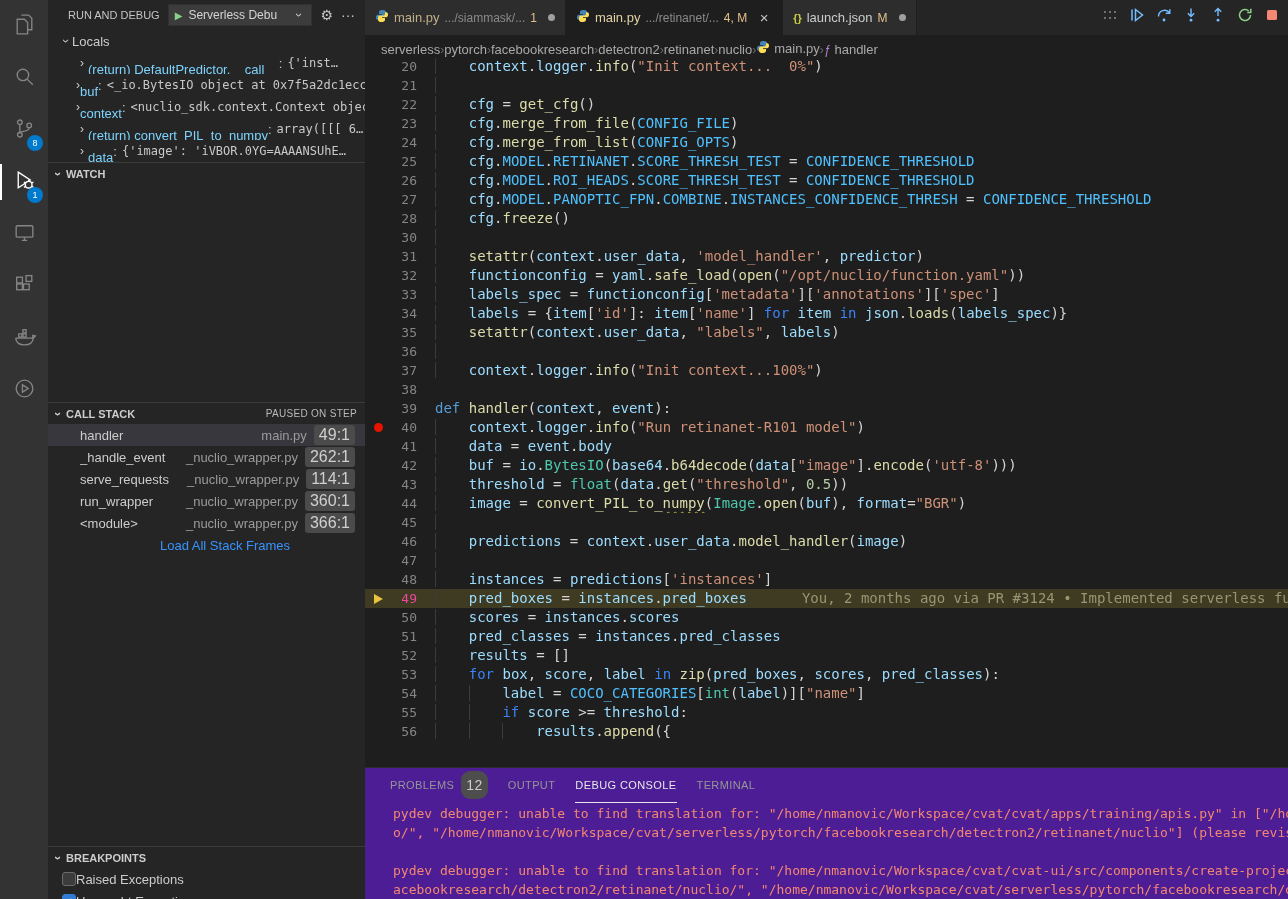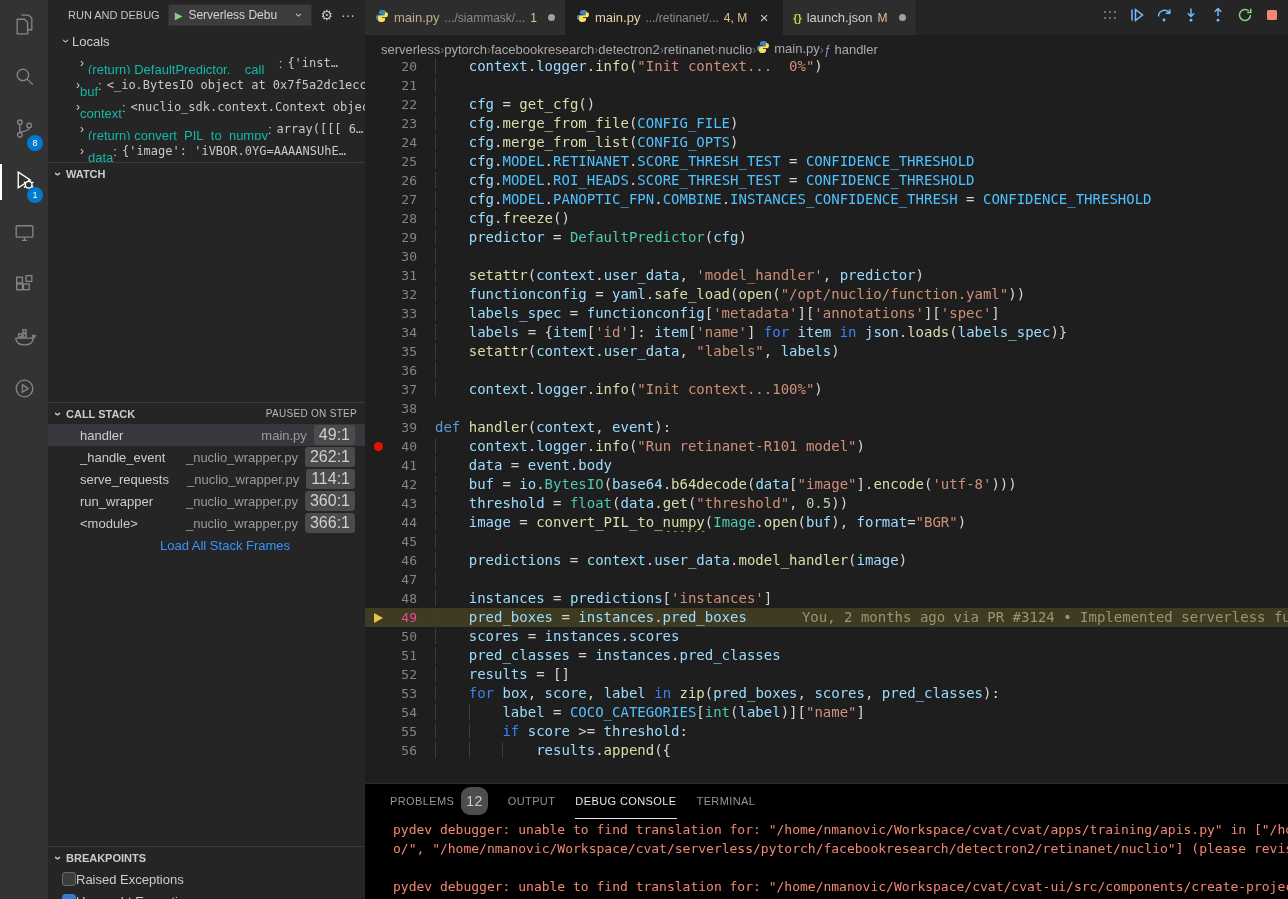--- a/index.html
+++ b/index.html
@@ -26,21 +26,21 @@
   .chev.open{transform:rotate(90deg);}
   .sb-icon{color:#c5c5c5;font-size:14px;cursor:pointer;}
   .sec-head{height:22px;flex:none;display:flex;align-items:center;gap:2px;padding:0 8px 0 4px;
             font-size:11px;font-weight:700;color:#cccccc;border-top:1px solid rgba(128,128,128,0.25);}
   .sec-status{margin-left:auto;font-weight:400;font-size:10px;color:#b9b9b9;letter-spacing:.3px;}
   .var-body{height:132px;flex:none;overflow:hidden;}
   .watch-body{height:218px;flex:none;}
   .row{height:22px;display:flex;align-items:center;white-space:nowrap;overflow:hidden;cursor:pointer;}
   .scope-row{padding-left:12px;}
   .var-row{padding-left:28px;}
-  .vname{color:#14b8a6;margin-top:12px;}
+  .vname{color:#7dd3fc;margin-top:12px;}
   .vcolon{color:#cccccc;}
   .vval{color:#c8c8c8;margin-left:5px;font-family:"DejaVu Sans Mono",monospace;font-size:12px;}
   .cs-body{flex:none;}
   .frame{height:22px;display:flex;align-items:center;padding:0 10px 0 32px;cursor:pointer;}
   .frame.selected{background:#37373d;}
   .fname{flex:1;color:#cccccc;overflow:hidden;white-space:nowrap;}
   .ffile{color:#9b9b9b;margin-right:7px;white-space:nowrap;}
   .fbadge{background:#4b4b4b;color:#cfcfcf;font-size:16px;padding:1px 5px;border-radius:3px;white-space:nowrap;}
   .load-link{height:22px;display:flex;align-items:center;padding-left:112px;color:#3794ff;cursor:pointer;}
   .bp-sec{margin-top:auto;height:53px;flex:none;}
@@ -80,21 +80,21 @@
   .ln{width:26px;flex:none;text-align:right;color:#858585;font-size:13px;}
   .cl.cur .ln{color:#ec4899;}
   .ct{padding-left:18px;white-space:pre;flex:1;overflow:hidden;}
   .v{color:#9cdcfe}.f{color:#dcdcaa}.k{color:#569cd6}.c{color:#3b82f6}.C{color:#4fc1ff}
   .t{color:#4ec9b0}.s{color:#ce9178}.n{color:#b5cea8}.p{color:#d4d4d4}
   .ig{background:linear-gradient(90deg,#3b3b3b 1px,transparent 1px);}
   .fq{color:#dcdcaa;text-decoration:underline wavy #b3ae3f;text-decoration-thickness:1px;text-underline-offset:3px;}
   .blame{color:#999572;margin-left:55px;}
 
   
-  .panel{height:116px;flex:none;border-top:1px solid #2b2b2c;background:#000000;display:flex;flex-direction:column;}
+  .panel{height:132px;flex:none;border-top:1px solid #2b2b2c;background:#4c1d95;display:flex;flex-direction:column;}
   .panel-tabs{height:35px;flex:none;display:flex;align-items:stretch;gap:20px;padding-left:25px;}
   .ptab{font-size:11px;letter-spacing:.4px;color:#969696;display:flex;align-items:center;gap:7px;cursor:pointer;border-bottom:1px solid transparent;}
   .ptab.active{color:#e7e7e7;border-bottom-color:#e7e7e7;}
   .pbadge{background:#4d4d4d;color:#cccccc;font-size:14px;border-radius:9px;padding:6px 5px;}
   .console{flex:1;overflow:hidden;padding:1px 0 0 28px;font-family:"DejaVu Sans Mono",monospace;font-size:13px;line-height:19px;color:#f48771;}
   .cline{white-space:pre;height:19px;overflow:hidden;}
 </style>
 </head>
 <body>
 
@@ -422,25 +422,20 @@
           <div class="ln">27</div>
           <div class="ct"><span class="ig">    </span><span class="v">cfg</span><span class="p">.</span><span class="C">MODEL</span><span class="p">.</span><span class="C">PANOPTIC_FPN</span><span class="p">.</span><span class="C">COMBINE</span><span class="p">.</span><span class="C">INSTANCES_CONFIDENCE_THRESH</span><span class="p"> = </span><span class="C">CONFIDENCE_THRESHOLD</span></div>
         </div>
         <div class="cl">
           <div class="glyph"></div>
           <div class="ln">28</div>
           <div class="ct"><span class="ig">    </span><span class="v">cfg</span><span class="p">.</span><span class="f">freeze</span><span class="p">()</span></div>
         </div>
         <div class="cl">
           <div class="glyph"></div>
-          <div class="ln">29</div>
-          <div class="ct"><span class="ig">    </span><span class="v">predictor</span><span class="p"> = </span><span class="t">DefaultPredictor</span><span class="p">(</span><span class="v">cfg</span><span class="p">)</span></div>
-        </div>
-        <div class="cl">
-          <div class="glyph"></div>
           <div class="ln">30</div>
           <div class="ct"><span class="ig">    </span></div>
         </div>
         <div class="cl">
           <div class="glyph"></div>
           <div class="ln">31</div>
           <div class="ct"><span class="ig">    </span><span class="f">setattr</span><span class="p">(</span><span class="v">context</span><span class="p">.</span><span class="v">user_data</span><span class="p">, </span><span class="s">'model_handler'</span><span class="p">, </span><span class="v">predictor</span><span class="p">)</span></div>
         </div>
         <div class="cl">
           <div class="glyph"></div>

